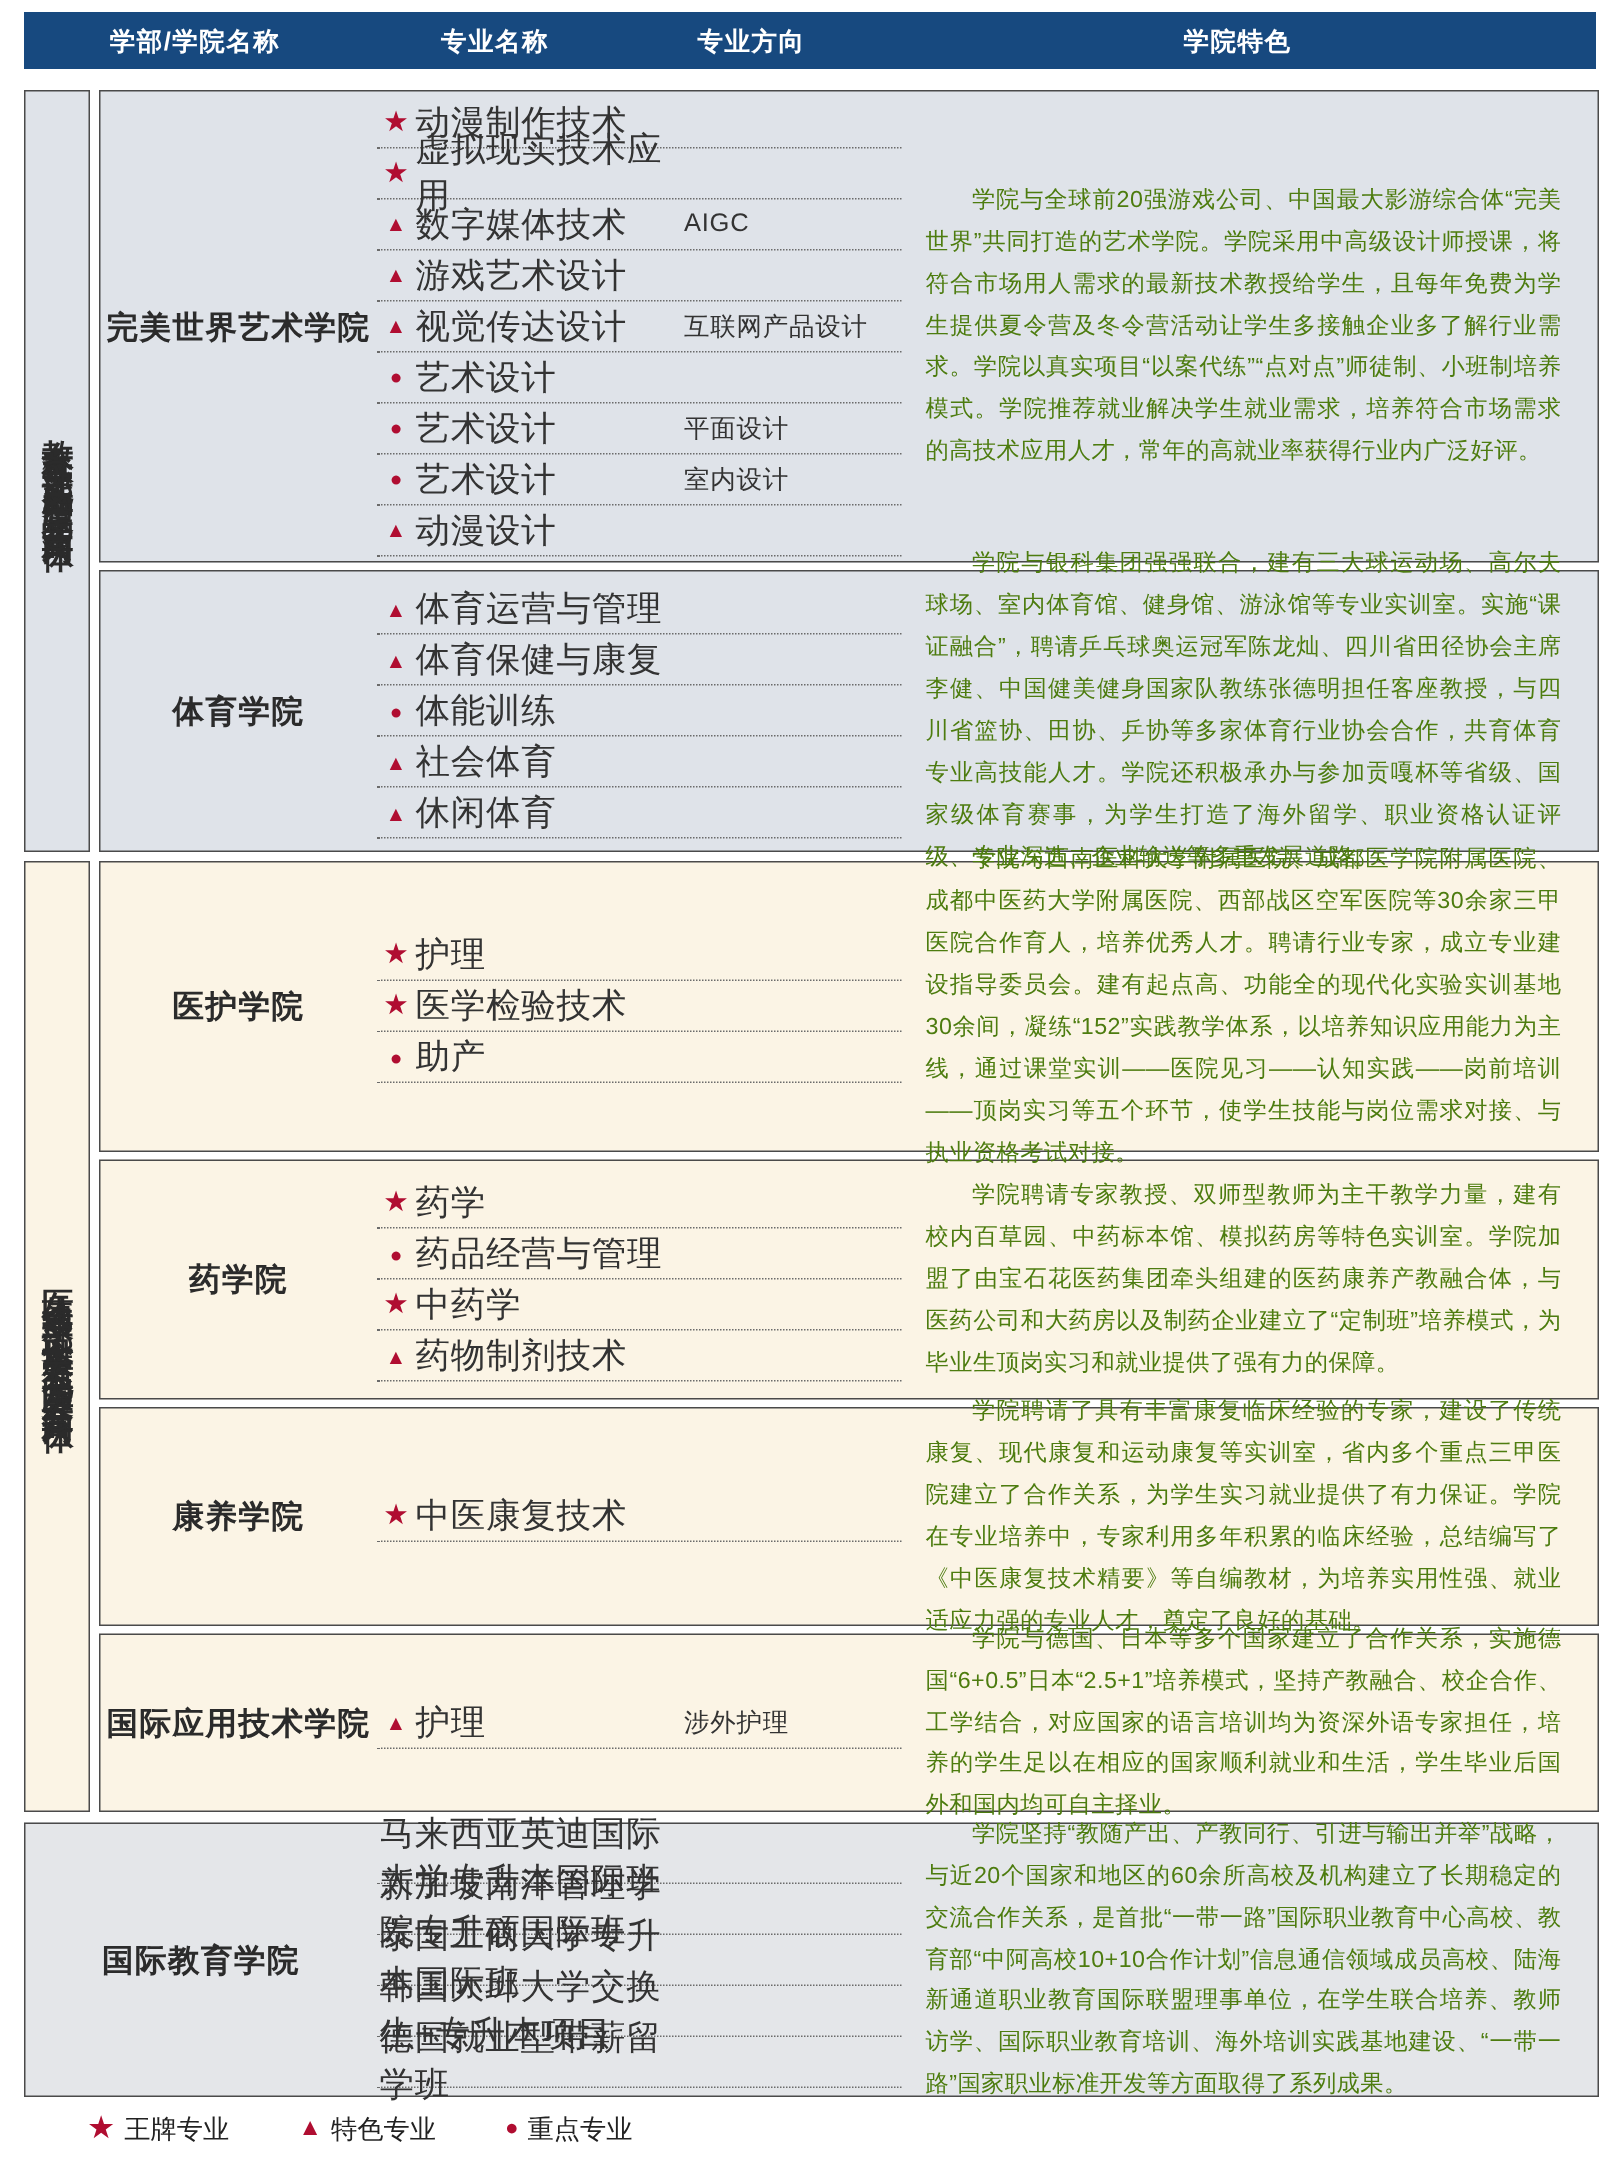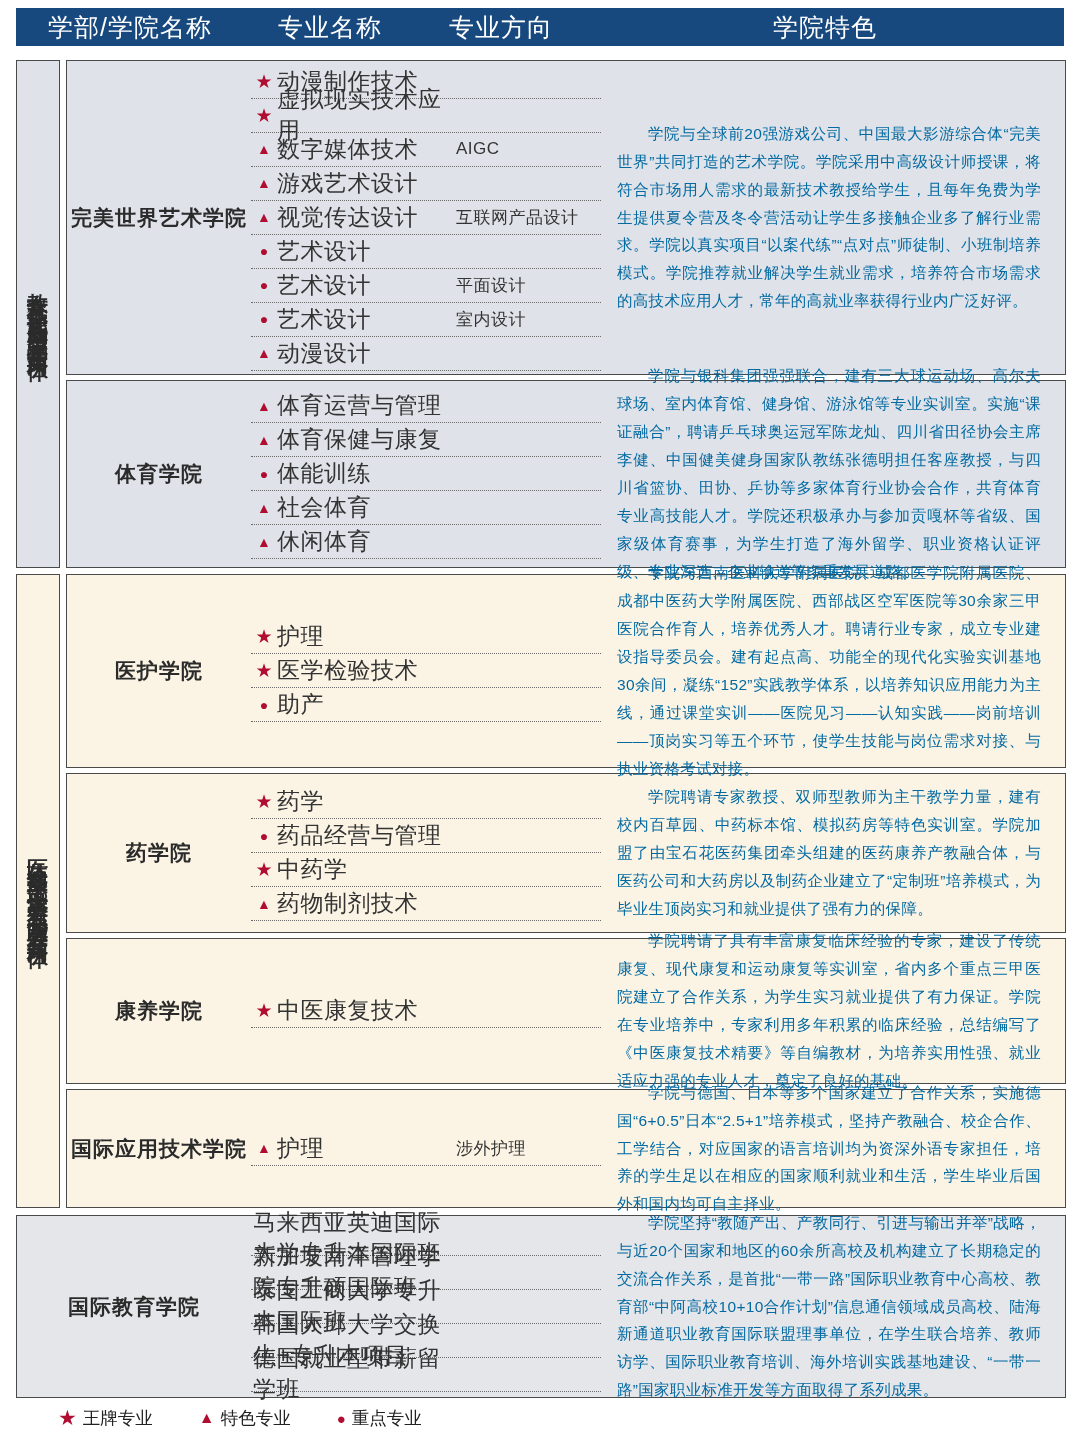--- a/index.html
+++ b/index.html
@@ -3,21 +3,21 @@
 <meta charset="utf-8">
 <style>
   * { margin:0; padding:0; box-sizing:border-box; }
   html,body { background:#ffffff; }
   body { font-family:"Liberation Sans","DejaVu Sans",sans-serif; }
   .page { position:relative; width:1080px; height:1441px; background:#ffffff; overflow:hidden; }
 
   
   .hdr { position:absolute; top:8px; left:16px; width:1048px; height:38px;
          background:#17497f; display:flex; align-items:center; }
-  .hdr .hc { color:#ffffff; font-weight:normal; font-size:25px; text-align:center; letter-spacing:1px; }
+  .hdr .hc { color:#ffffff; font-weight:bold; font-size:17px; text-align:center; letter-spacing:1px; }
   .hc1 { width:228px; } .hc2 { width:172px; } .hc3 { width:170px; } .hc4 { flex:1; }
 
   
   .division { position:absolute; left:16px; width:44px; border:1.5px solid #4a4a4a;
               display:flex; align-items:center; justify-content:center; }
   .division-text { writing-mode:vertical-rl; text-orientation:mixed; font-size:21px; font-weight:bold;
                    color:#2b2b2b; letter-spacing:4px; line-height:1; }
   .div0 { top:60px; height:508px; }
   .div1 { top:574px; height:634px; }
 
@@ -42,21 +42,21 @@
 
   .majors { width:350px; display:flex; flex-direction:column; justify-content:center; }
   .major-row { height:34px; display:flex; align-items:center; border-bottom:1.5px dotted #6b6b6b; }
   .mk { width:26px; color:#b00d31; display:inline-flex; align-items:center; justify-content:center; }
   .mk-star { font-size:19px; } .mk-triangle { font-size:14px; } .mk-circle { font-size:14px; }
   .mname { width:179px; font-size:23px; color:#333333; letter-spacing:0.5px; }
   .mname.noicon { width:205px; padding-left:2px; }
   .mdir { flex:1; font-size:17px; color:#333333; letter-spacing:0.5px; }
 
   .feature { flex:1; align-self:center; padding:10px 24px 10px 16px;
-             font-size:15.5px; line-height:1.8; color:#0369a1;
+             font-size:15.5px; line-height:1.8; color:#4d7c0f;
              text-align:justify; text-indent:2em; letter-spacing:0.3px; }
 
   
   .legend { position:absolute; left:58px; top:1406px; display:flex; align-items:center; gap:46px; }
   .legend-item { display:flex; align-items:center; font-size:17.5px; color:#222222; }
   .lg-icon { color:#b00d31; margin-right:6px; display:inline-flex; align-items:center; }
   .lg-star { font-size:21px; } .lg-triangle { font-size:16px; } .lg-circle { font-size:15px; }
 </style>
 </head>
 <body>

